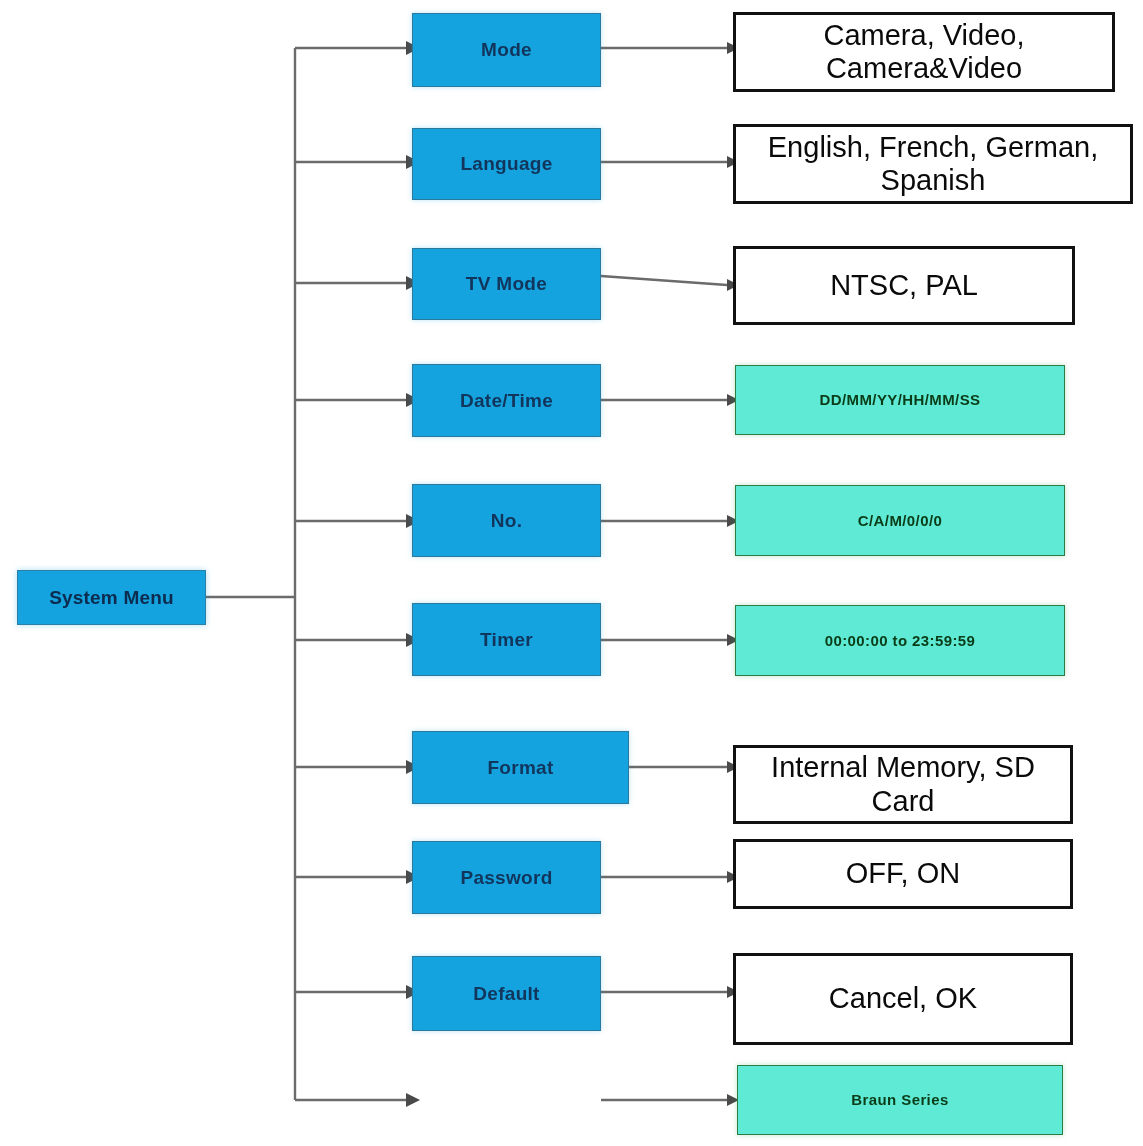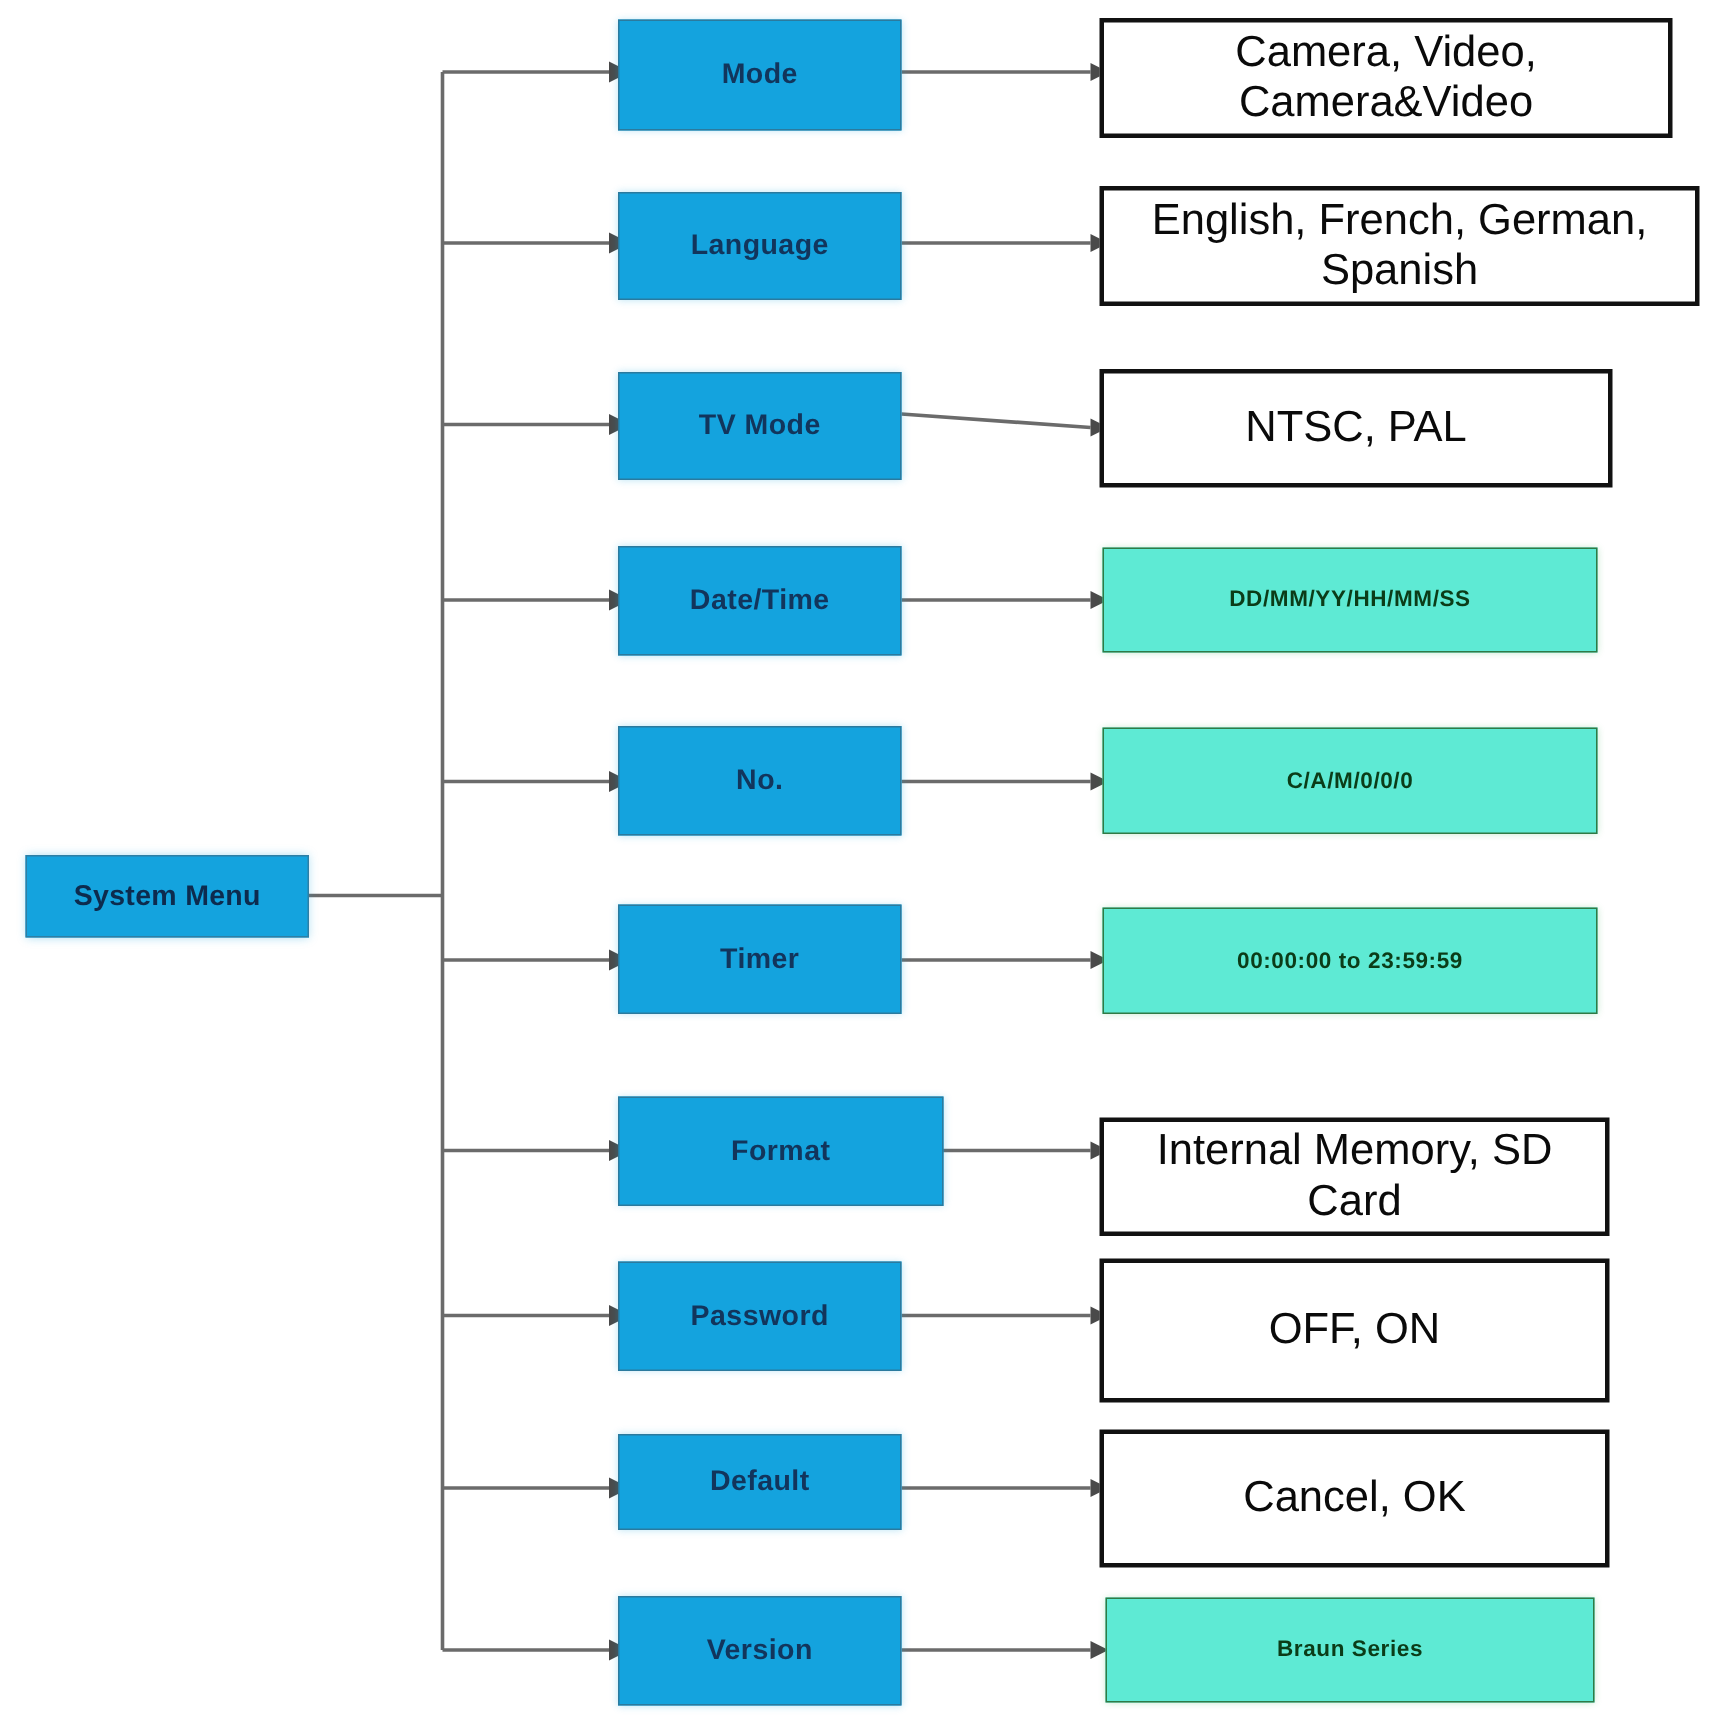--- a/index.html
+++ b/index.html
@@ -154,27 +154,26 @@
   <div class="node root-node" style="left:17px;top:570px;width:189px;height:55px;">System Menu</div>
 
   <div class="node menu-node" style="left:412px;top:13px;width:189px;height:74px;">Mode</div>
   <div class="node menu-node" style="left:412px;top:128px;width:189px;height:72px;">Language</div>
   <div class="node menu-node" style="left:412px;top:248px;width:189px;height:72px;">TV Mode</div>
   <div class="node menu-node" style="left:412px;top:364px;width:189px;height:73px;">Date/Time</div>
   <div class="node menu-node" style="left:412px;top:484px;width:189px;height:73px;">No.</div>
   <div class="node menu-node" style="left:412px;top:603px;width:189px;height:73px;">Timer</div>
   <div class="node menu-node" style="left:412px;top:731px;width:217px;height:73px;">Format</div>
   <div class="node menu-node" style="left:412px;top:841px;width:189px;height:73px;">Password</div>
-  <div class="node menu-node" style="left:412px;top:956px;width:189px;height:64px;">Default</div>
-  <div class="node menu-node" style="left:412px;top:1064px;width:189px;height:73px;">Version</div>
+  <div class="node menu-node" style="left:412px;top:956px;width:189px;height:75px;">Default</div>
 
   <div class="node value-node-white" style="left:733px;top:12px;width:382px;height:80px;">Camera, Video, Camera&amp;Video</div>
   <div class="node value-node-white" style="left:733px;top:124px;width:400px;height:80px;">English, French, German, Spanish</div>
   <div class="node value-node-white" style="left:733px;top:246px;width:342px;height:79px;">NTSC, PAL</div>
   <div class="node value-node-green" style="left:735px;top:365px;width:330px;height:70px;">DD/MM/YY/HH/MM/SS</div>
   <div class="node value-node-green" style="left:735px;top:485px;width:330px;height:71px;">C/A/M/0/0/0</div>
   <div class="node value-node-green" style="left:735px;top:605px;width:330px;height:71px;">00:00:00 to 23:59:59</div>
   <div class="node value-node-white" style="left:733px;top:729px;width:340px;height:79px;margin-top:16px;">Internal Memory, SD Card</div>
-  <div class="node value-node-white" style="left:733px;top:839px;width:340px;height:96px;">OFF, ON</div>
+  <div class="node value-node-white" style="left:733px;top:839px;width:340px;height:70px;">OFF, ON</div>
   <div class="node value-node-white" style="left:733px;top:953px;width:340px;height:92px;">Cancel, OK</div>
   <div class="node value-node-green" style="left:737px;top:1065px;width:326px;height:70px;">Braun Series</div>
 
 </div>
 
 </body></html>

